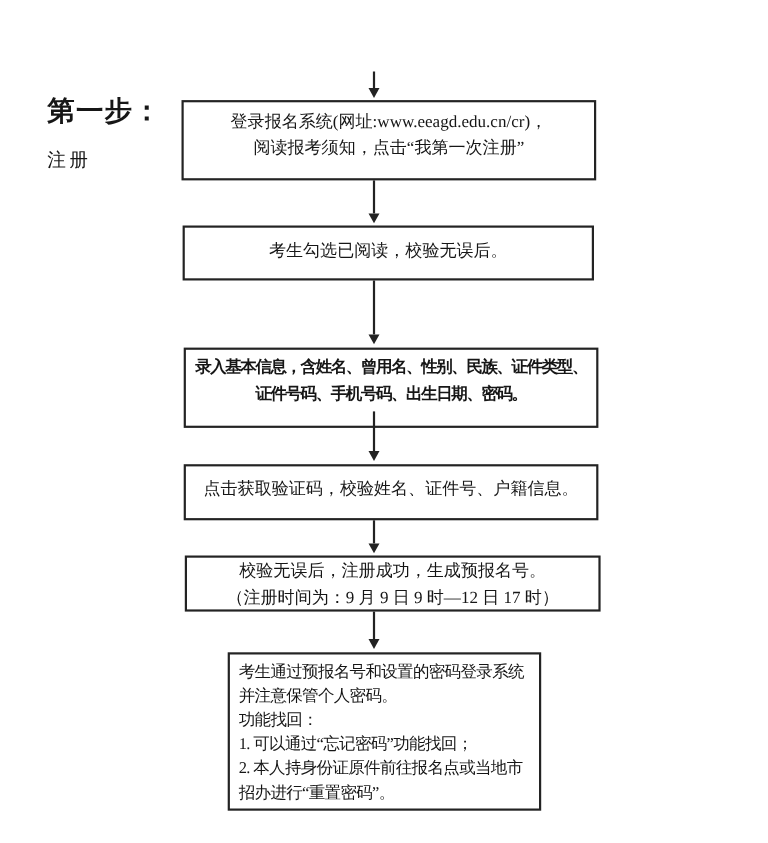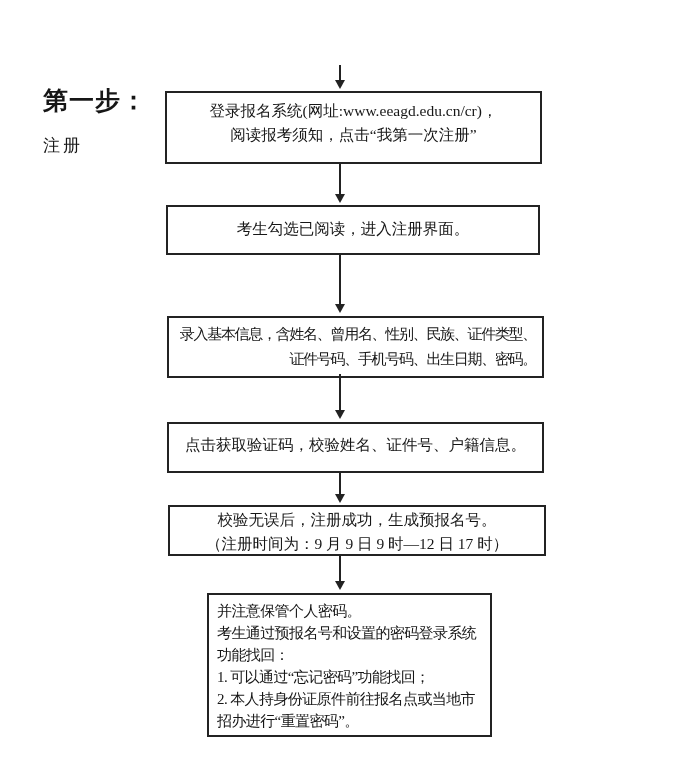--- a/index.html
+++ b/index.html
@@ -48,23 +48,23 @@
   }
   #node-login {
     left: 165px; top: 91px; width: 377px; height: 73px;
     text-align: center; padding-top: 6px;
   }
   #node-read {
     left: 166px; top: 205px; width: 374px; height: 50px;
     text-align: center; padding-top: 10px;
   }
   #node-info {
-    left: 167px; top: 316px; width: 377px; height: 62px;
-    text-align: right; padding: 4px 6px;
-    font-size: 15px; letter-spacing: -1.3px; line-height: 25px;
+    left: 167px; top: 316px; width: 377px; height: 73px;
+    text-align: center; padding: 4px 6px;
+    font-size: 15px; letter-spacing: -1.3px; line-height: 25px; font-weight: bold;
   }
   #node-verify {
     left: 167px; top: 422px; width: 377px; height: 51px;
     text-align: center; padding-top: 9px;
   }
   #node-success {
     left: 168px; top: 505px; width: 378px; height: 51px;
     text-align: center; padding-top: 1px;
   }
   #node-final {
@@ -112,21 +112,21 @@
     <div class="tline">登录报名系统(网址:www.eeagd.edu.cn/cr)，</div>
     <div class="tline">阅读报考须知，点击“我第一次注册”</div>
   </div>
 
   <div class="arrow" id="arrow-2">
     <div class="shaft"></div>
     <div class="head"></div>
   </div>
 
   <div class="node" id="node-read">
-    <div class="tline">考生勾选已阅读，进入注册界面。</div>
+    <div class="tline">考生勾选已阅读，校验无误后。</div>
   </div>
 
   <div class="arrow" id="arrow-3">
     <div class="shaft"></div>
     <div class="head"></div>
   </div>
 
   <div class="node" id="node-info">
     <div class="tline">录入基本信息，含姓名、曾用名、性别、民族、证件类型、</div>
     <div class="tline">证件号码、手机号码、出生日期、密码。</div>
@@ -150,21 +150,21 @@
     <div class="tline">校验无误后，注册成功，生成预报名号。</div>
     <div class="tline bold">（注册时间为：9 月 9 日 9 时—12 日 17 时）</div>
   </div>
 
   <div class="arrow" id="arrow-6">
     <div class="shaft"></div>
     <div class="head"></div>
   </div>
 
   <div class="node" id="node-final">
+    <div class="tline">考生通过预报名号和设置的密码登录系统</div>
     <div class="tline">并注意保管个人密码。</div>
-    <div class="tline">考生通过预报名号和设置的密码登录系统</div>
     <div class="tline">功能找回：</div>
     <div class="tline">1. 可以通过“忘记密码”功能找回；</div>
     <div class="tline">2. 本人持身份证原件前往报名点或当地市</div>
     <div class="tline">招办进行“重置密码”。</div>
   </div>
 
 </div>
 
 </body></html>

